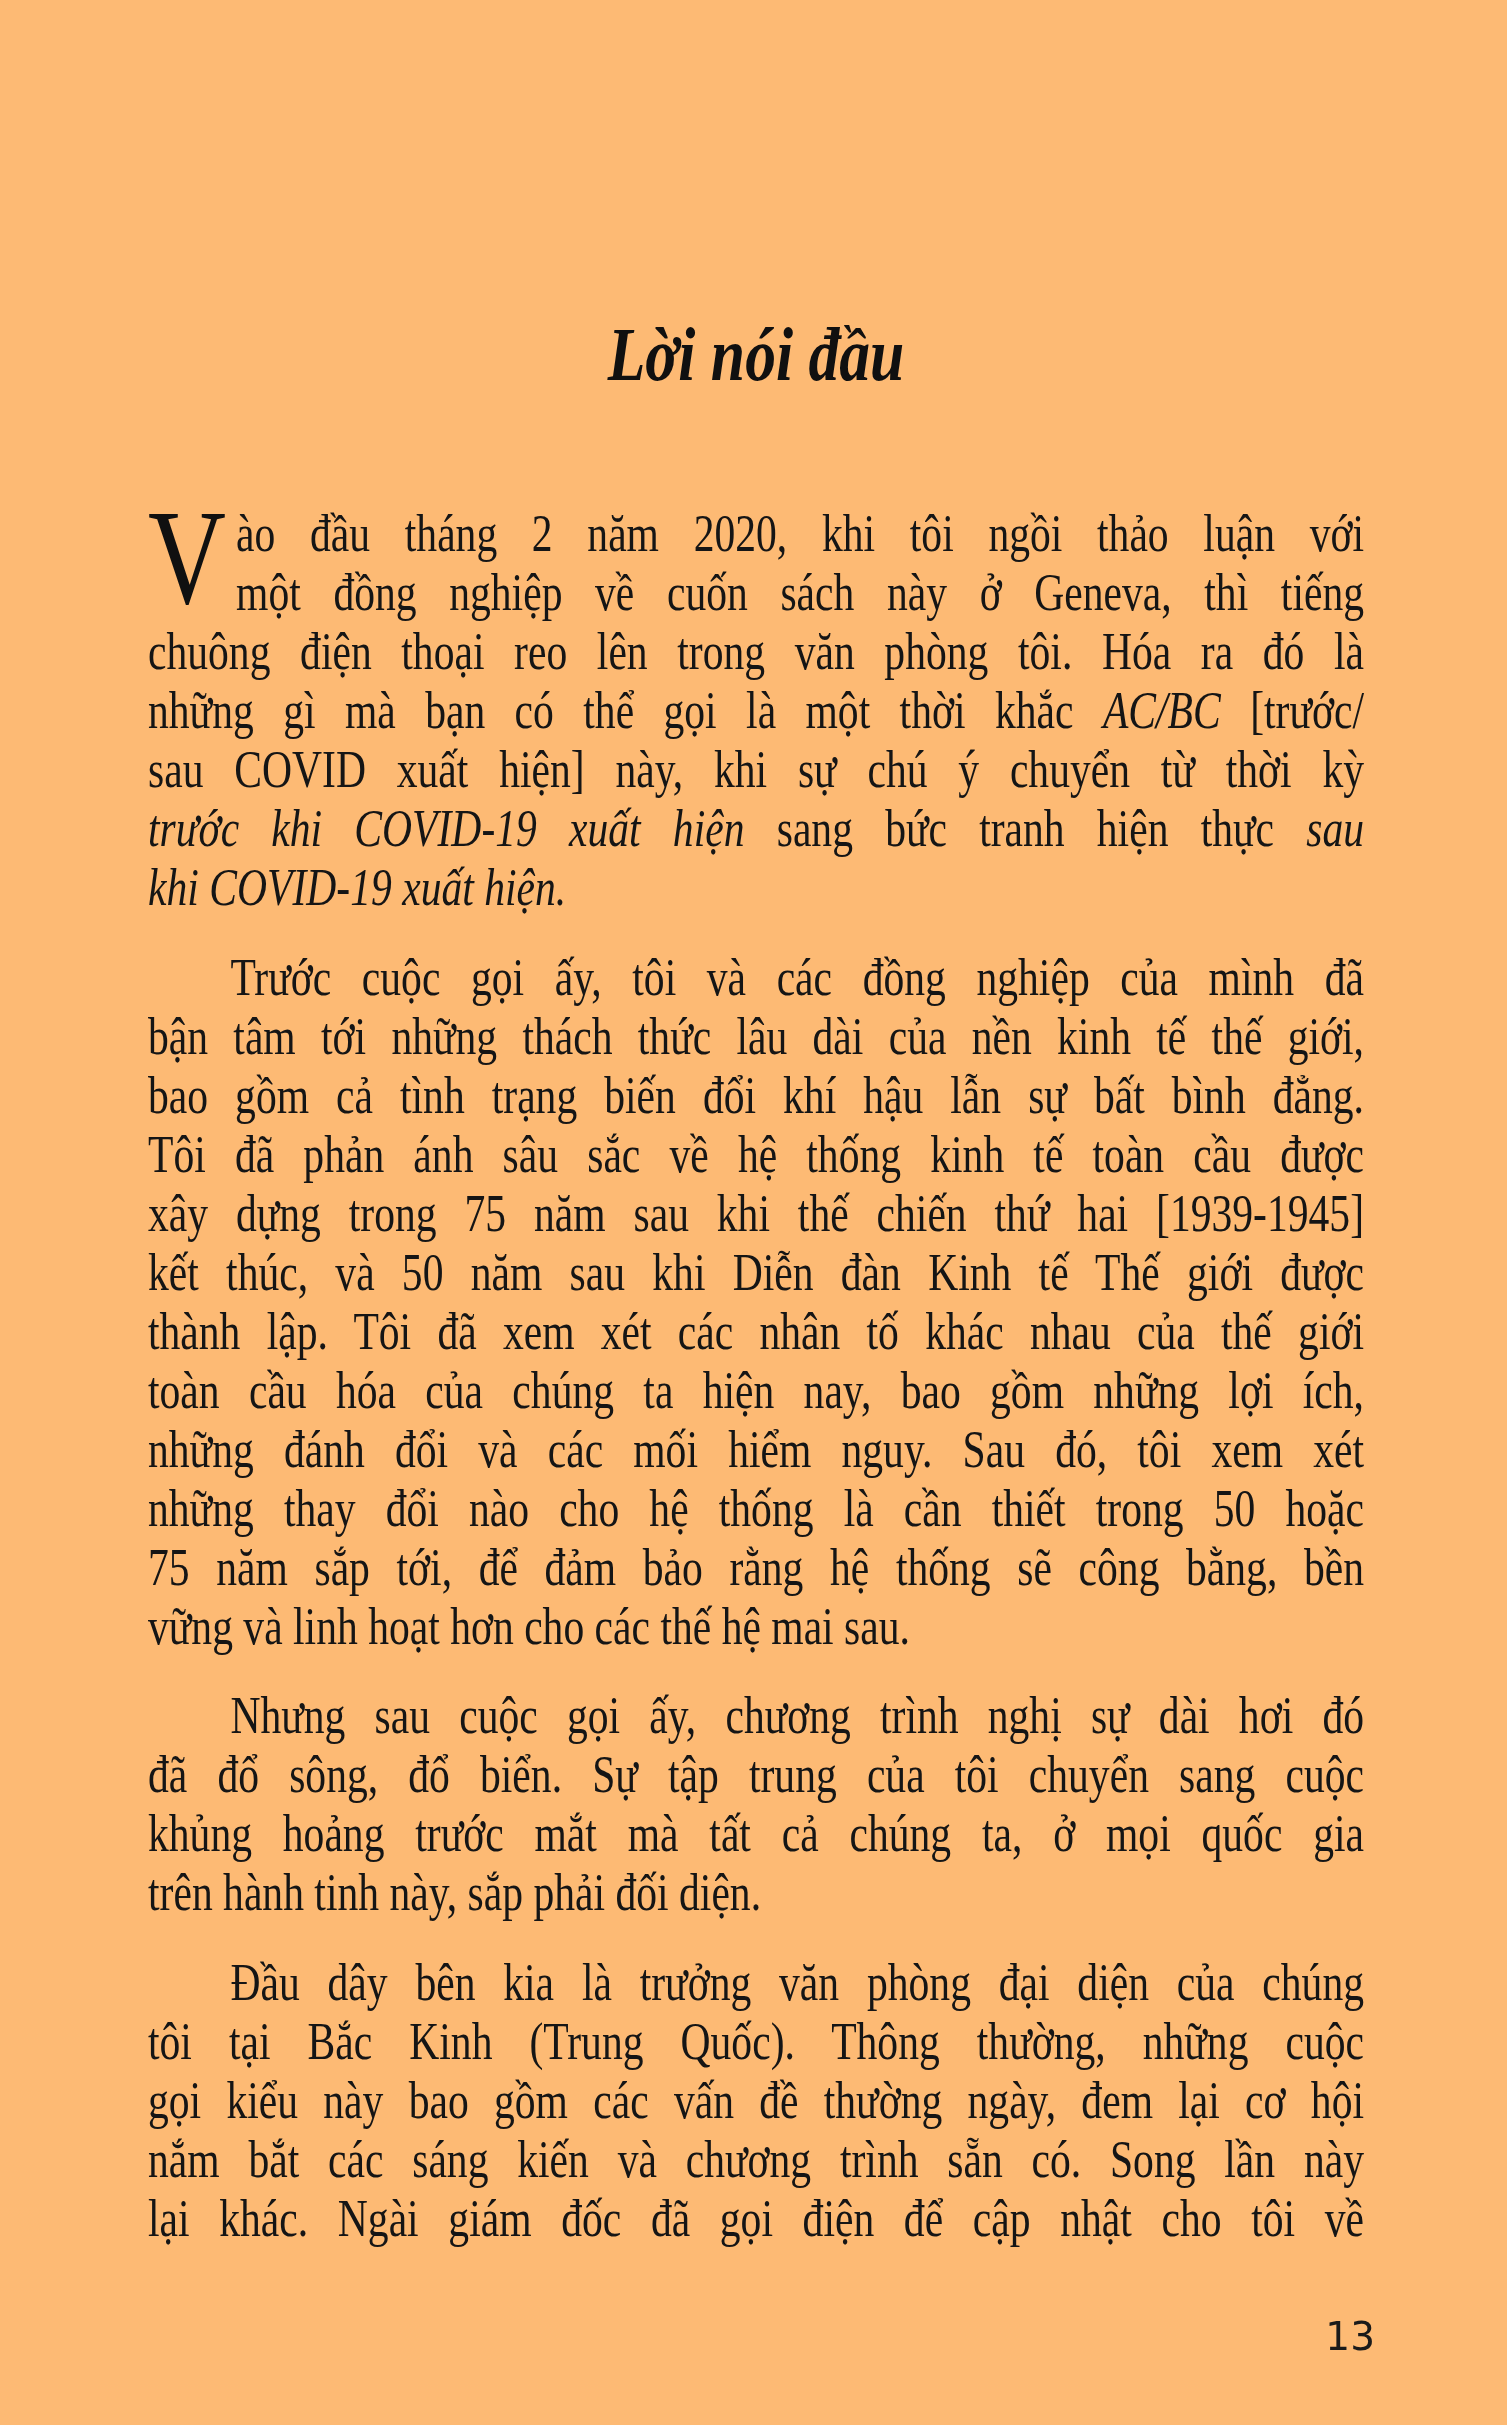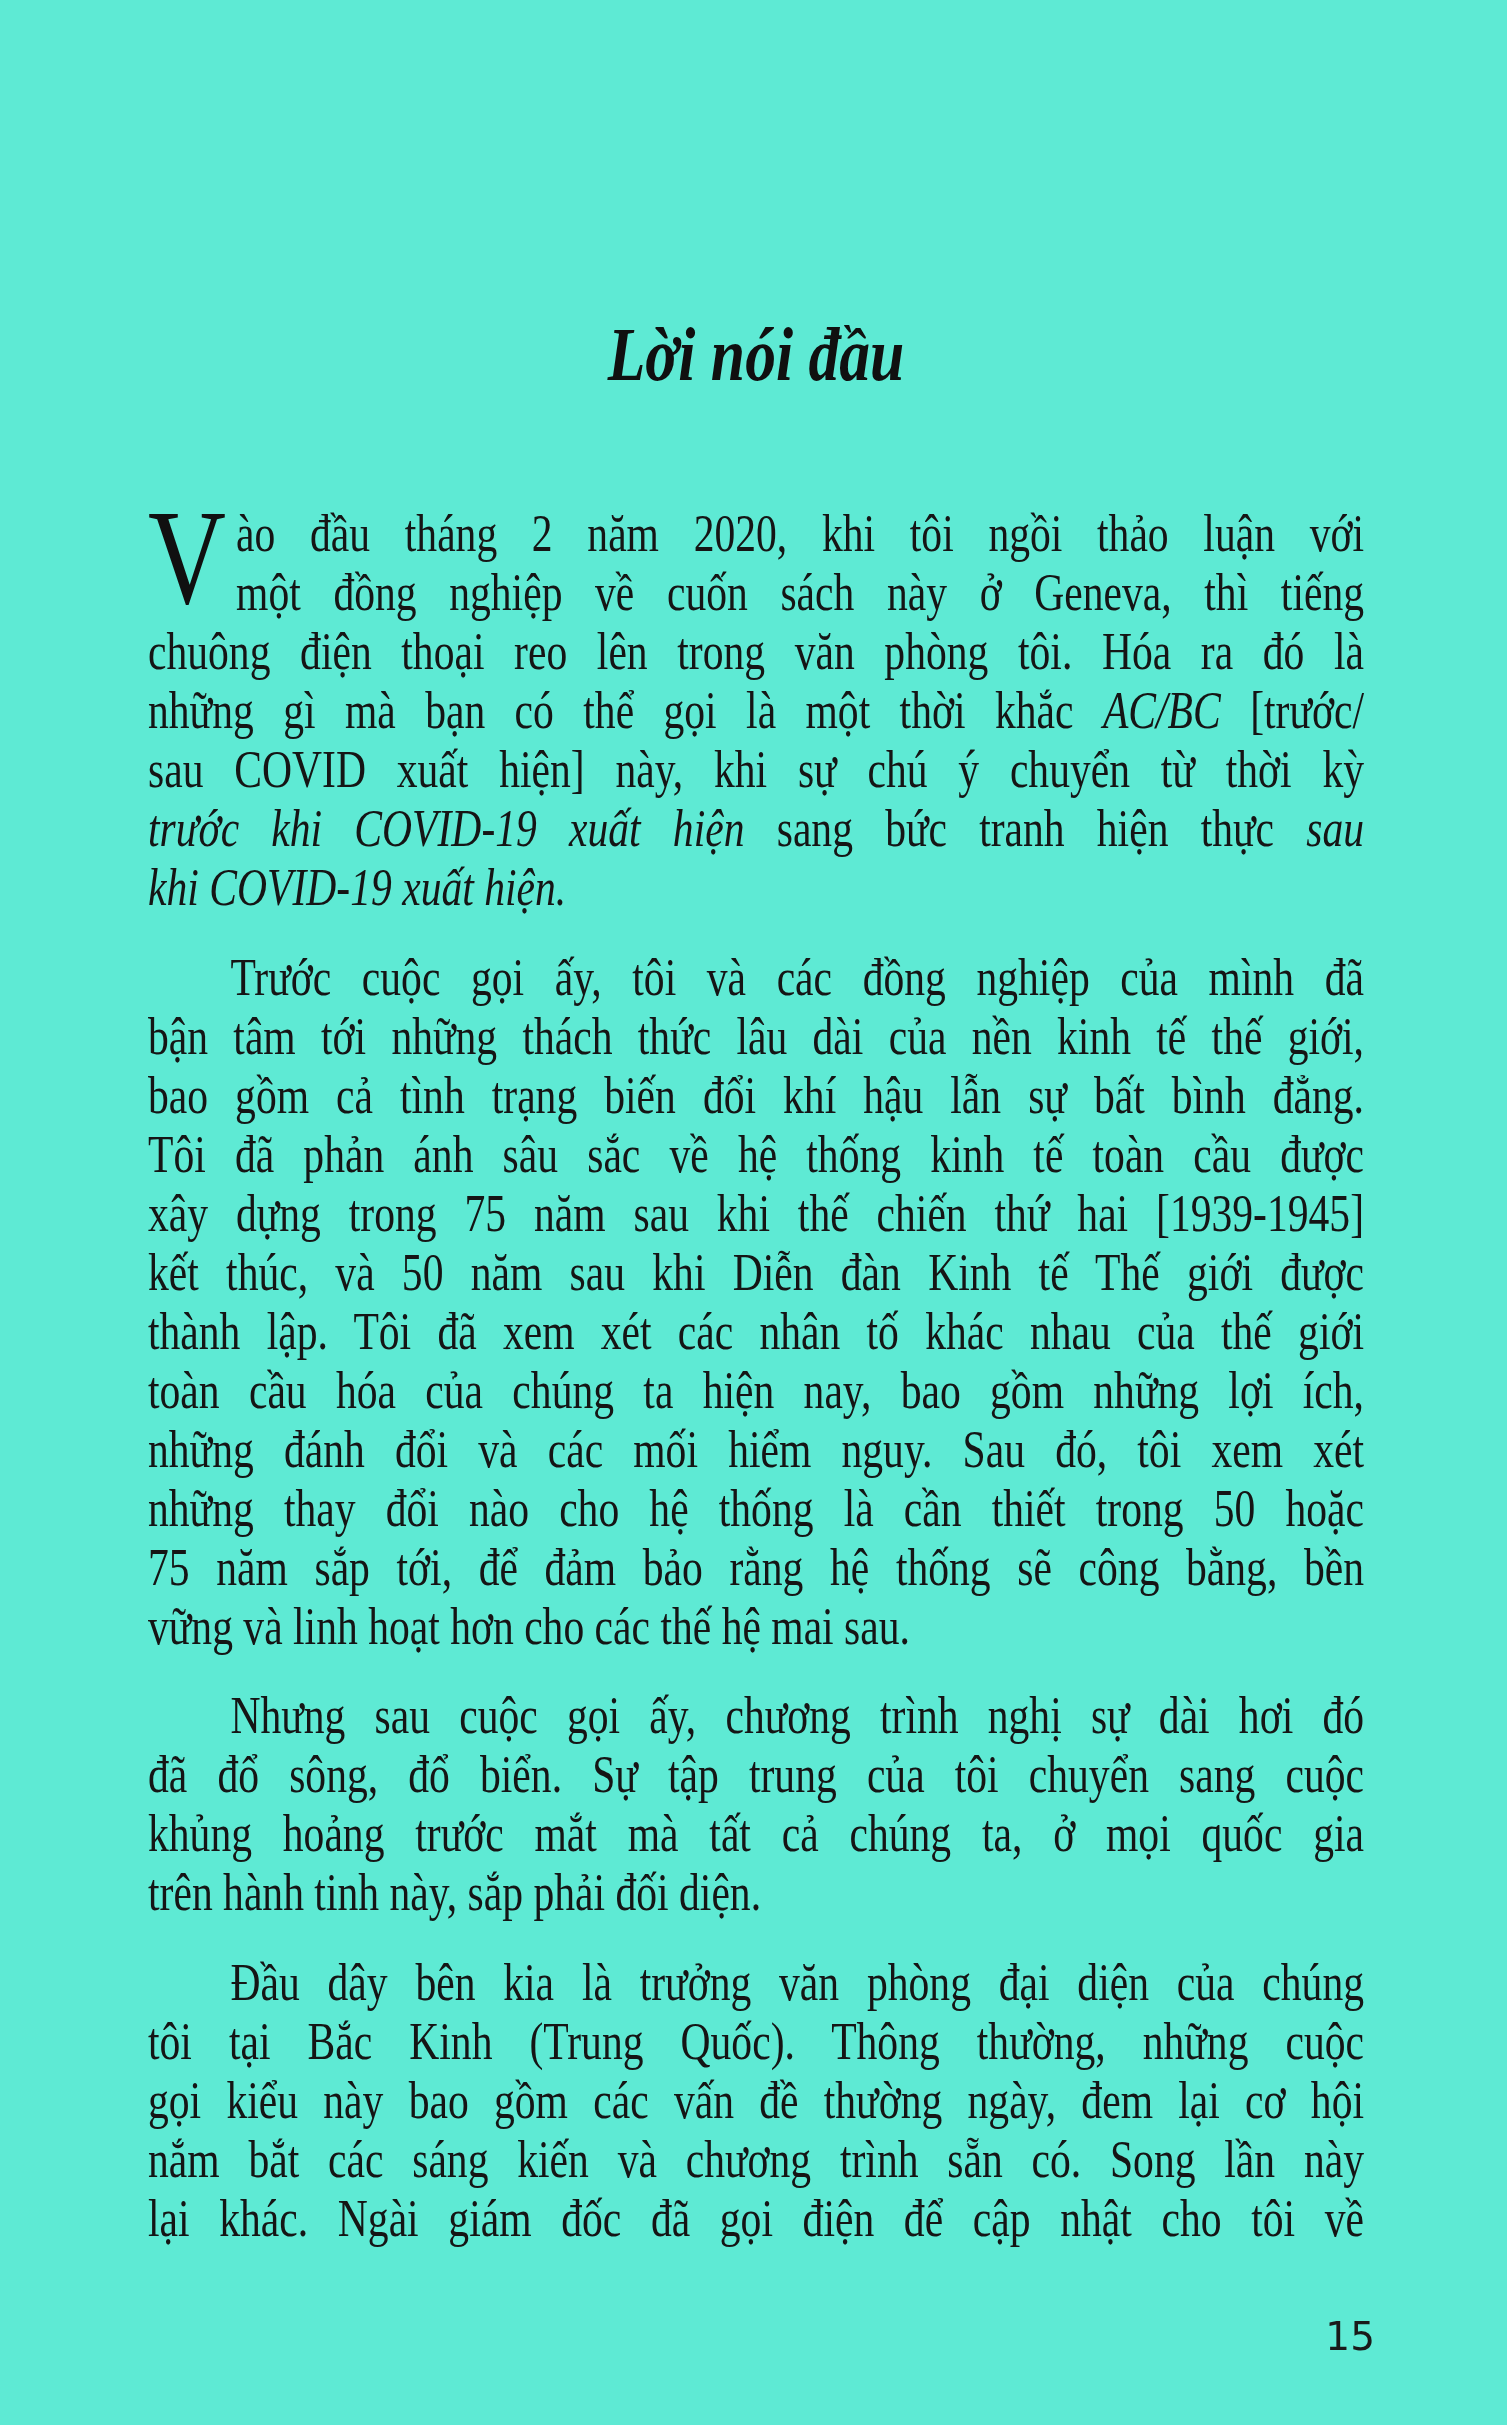--- a/index.html
+++ b/index.html
@@ -5,21 +5,21 @@
   html,body { margin:0; padding:0; }
   body {
     width:1507px; height:2426px;
     background:#ffffff;
     position:relative;
     overflow:hidden;
     font-family:"Liberation Serif", serif;
   }
   .page {
     position:absolute; inset:0;
-    background:#5eead4;
+    background:#fdba74;
   }
   
   .content {
     position:absolute;
     left:148px; top:305px;
     width:1520px;
     transform:scaleX(0.8);
     transform-origin:0 0;
     font-size:52px;
     line-height:59px;
@@ -106,16 +106,16 @@
     <div class="para">
       <div class="line indent"><span>Đầu dây bên kia là trưởng văn phòng đại diện của chúng</span></div>
       <div class="line"><span>tôi tại Bắc Kinh (Trung Quốc). Thông thường, những cuộc</span></div>
       <div class="line"><span>gọi kiểu này bao gồm các vấn đề thường ngày, đem lại cơ hội</span></div>
       <div class="line"><span>nắm bắt các sáng kiến và chương trình sẵn có. Song lần này</span></div>
       <div class="line"><span>lại khác. Ngài giám đốc đã gọi điện để cập nhật cho tôi về</span></div>
     </div>
 
   </div>
 
-  <div class="pagenum">15</div>
+  <div class="pagenum">13</div>
 
 </div>
 
 
 </body></html>

